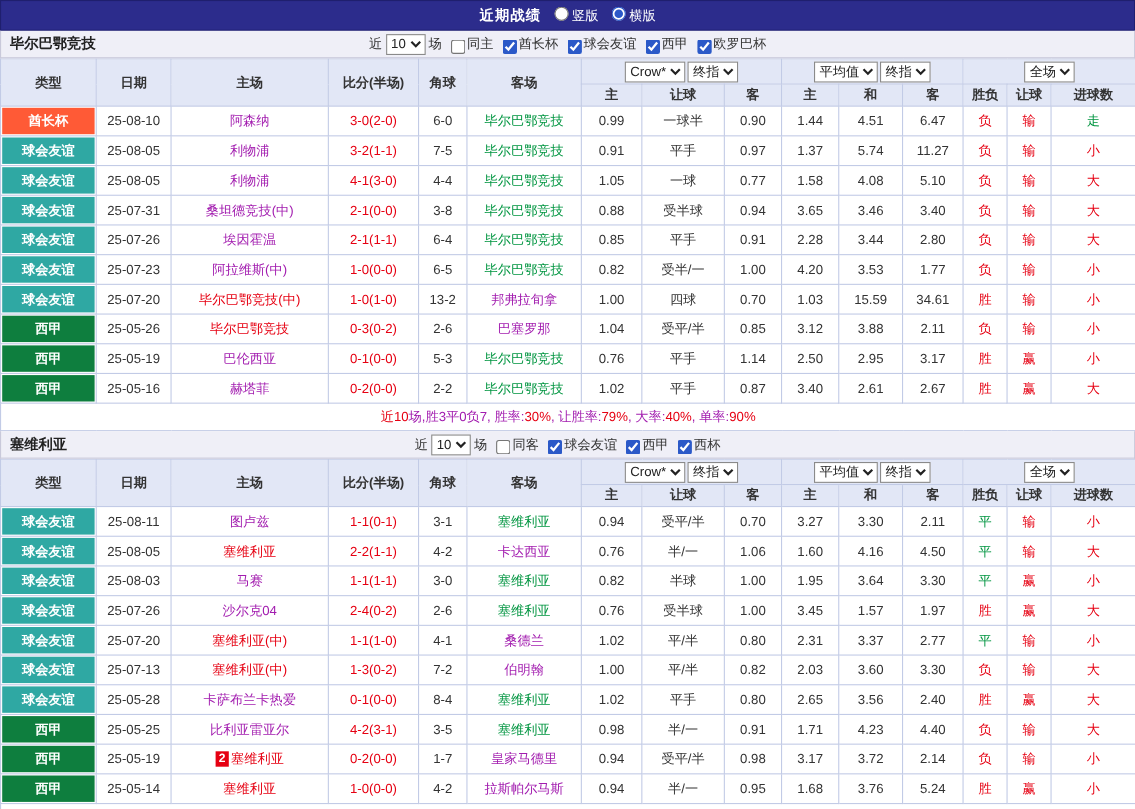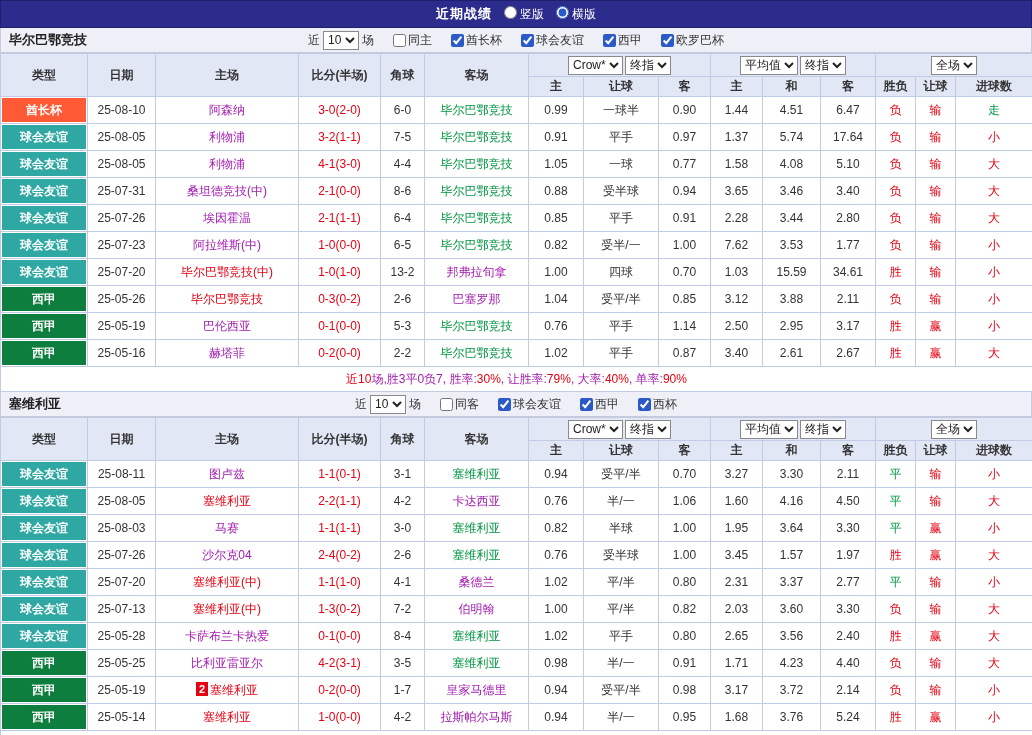--- a/index.html
+++ b/index.html
@@ -16,21 +16,21 @@
   .titlebar label { display:flex; align-items:flex-start; gap:3px; cursor:pointer; }
   input[type=radio], input[type=checkbox] { accent-color:#2b59c8; margin:0; width:13px; height:13px; }
 
   .section-bar {
     position:relative; height:25px; background:#efeff7;
     border:1px solid #c9c9da; border-top:none;
     display:flex; align-items:center; justify-content:center;
   }
   .team-name { position:absolute; left:8px; font-weight:bold; font-size:13px; color:#222; }
   .filter { display:flex; align-items:center; gap:3px; }
-  .filter label { display:flex; align-items:center; gap:2px; margin-left:16px; cursor:pointer; }
+  .filter label { display:flex; align-items:flex-end; gap:2px; margin-left:5px; cursor:pointer; }
   select {
     font-size:12px; height:19px; border:1px solid #8a8a8a; background:#fff;
     font-family:inherit; color:#222;
   }
   .hd-select { margin:0 1px; }
 
   table { width:1032px; border-collapse:collapse; table-layout:fixed; }
   th, td {
     border:1px solid #c2cbe6; text-align:center; padding:0;
     overflow:hidden; white-space:nowrap;
@@ -163,21 +163,21 @@
           <td>25-08-05</td>
           <td><span class="c-k">利物浦</span></td>
           <td class="score">3-2(1-1)</td>
           <td>7-5</td>
           <td><span class="c-g">毕尔巴鄂竞技</span></td>
           <td>0.91</td>
           <td>平手</td>
           <td>0.97</td>
           <td>1.37</td>
           <td>5.74</td>
-          <td>17.64</td>
+          <td>11.27</td>
           <td class="c-r">负</td>
           <td class="c-r">输</td>
           <td class="c-r">小</td>
         </tr>
         <tr>
           <td class="type-cell">
             <div class="badge" style="background: rgb(47, 168, 163);">球会友谊</div>
           </td>
           <td>25-08-05</td>
           <td><span class="c-k">利物浦</span></td>
@@ -194,21 +194,21 @@
           <td class="c-r">输</td>
           <td class="c-r">大</td>
         </tr>
         <tr>
           <td class="type-cell">
             <div class="badge" style="background: rgb(47, 168, 163);">球会友谊</div>
           </td>
           <td>25-07-31</td>
           <td><span class="c-k">桑坦德竞技(中)</span></td>
           <td class="score">2-1(0-0)</td>
-          <td>8-6</td>
+          <td>3-8</td>
           <td><span class="c-g">毕尔巴鄂竞技</span></td>
           <td>0.88</td>
           <td>受半球</td>
           <td>0.94</td>
           <td>3.65</td>
           <td>3.46</td>
           <td>3.40</td>
           <td class="c-r">负</td>
           <td class="c-r">输</td>
           <td class="c-r">大</td>
@@ -237,21 +237,21 @@
             <div class="badge" style="background: rgb(47, 168, 163);">球会友谊</div>
           </td>
           <td>25-07-23</td>
           <td><span class="c-k">阿拉维斯(中)</span></td>
           <td class="score">1-0(0-0)</td>
           <td>6-5</td>
           <td><span class="c-g">毕尔巴鄂竞技</span></td>
           <td>0.82</td>
           <td>受半/一</td>
           <td>1.00</td>
-          <td>7.62</td>
+          <td>4.20</td>
           <td>3.53</td>
           <td>1.77</td>
           <td class="c-r">负</td>
           <td class="c-r">输</td>
           <td class="c-r">小</td>
         </tr>
         <tr>
           <td class="type-cell">
             <div class="badge" style="background: rgb(47, 168, 163);">球会友谊</div>
           </td>

